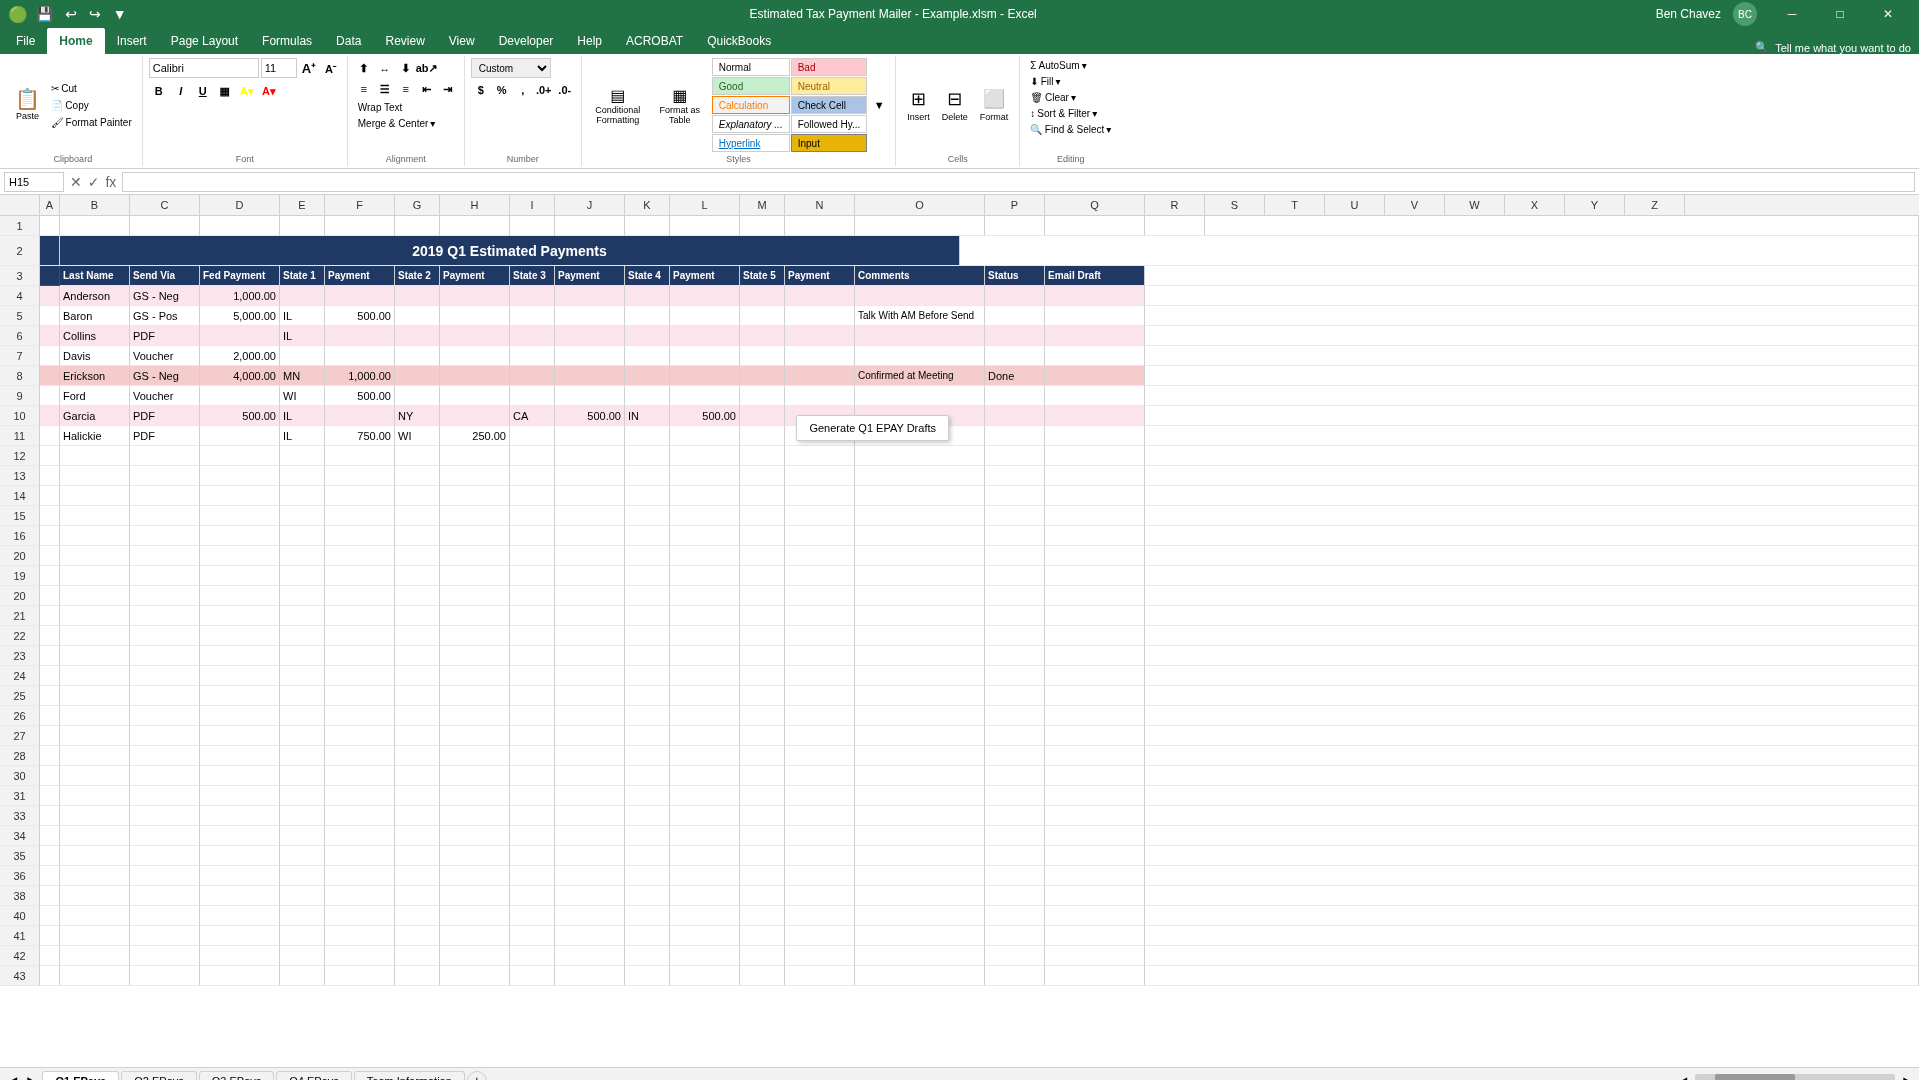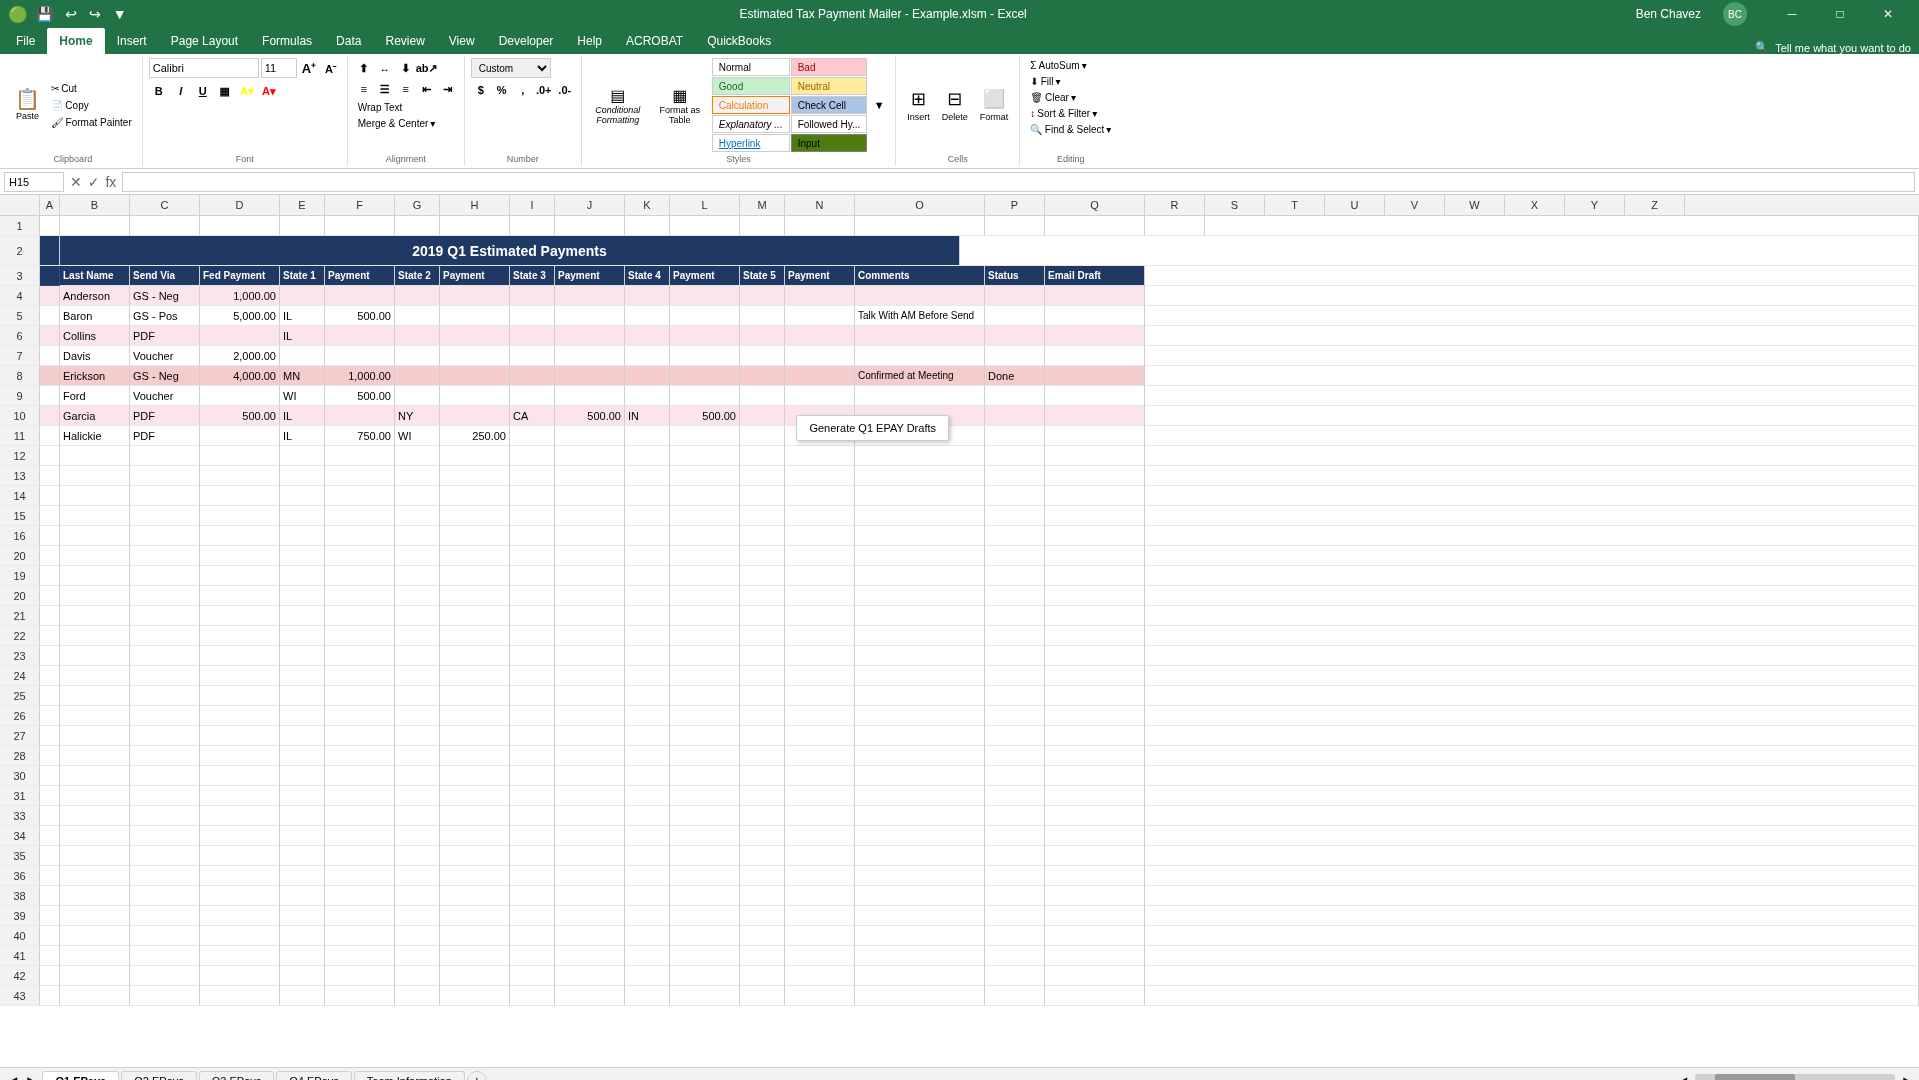--- a/index.html
+++ b/index.html
@@ -154,21 +154,21 @@
     }
     .style-normal { background: #fff; }
     .style-bad { background: #ffc7ce; color: #9c0006; }
     .style-good { background: #c6efce; color: #276221; }
     .style-neutral { background: #ffeb9c; color: #9c6500; }
     .style-calculation { background: #f2f2f2; color: #fa7d00; border-color: #fa7d00; }
     .style-check { background: #a9c4e4; }
     .style-explanatory { background: #fff; font-style: italic; }
     .style-followed { background: #fff; }
     .style-hyperlink { background: #fff; color: #0070c1; text-decoration: underline; }
-    .style-input { background: #4d7c0f; border: 1px solid #7f7f7f; }
+    .style-input { background: #eab308; border: 1px solid #7f7f7f; }
 
     
     #formula-bar {
       display: flex;
       align-items: center;
       border-bottom: 1px solid #d0d0d0;
       padding: 2px 4px;
       gap: 4px;
       height: 26px;
     }
@@ -317,21 +317,21 @@
 
 <div id="title-bar">
   <div style="display:flex;align-items:center;gap:4px;">
     <span style="font-size:16px;">🟢</span>
     <button class="qa-btn">💾</button>
     <button class="qa-btn">↩</button>
     <button class="qa-btn">↪</button>
     <button class="qa-btn">▼</button>
   </div>
   <div class="title-text">Estimated Tax Payment Mailer - Example.xlsm - Excel</div>
-  <div style="display:flex;align-items:center;gap:22px;">
+  <div style="display:flex;align-items:center;gap:12px;">
     <span style="font-size:12px;">Ben Chavez</span>
     <span style="width:24px;height:24px;border-radius:50%;background:#4a9e6b;display:inline-flex;align-items:center;justify-content:center;font-size:10px;">BC</span>
     <div class="window-controls">
       <button class="win-btn">─</button>
       <button class="win-btn">□</button>
       <button class="win-btn close">✕</button>
     </div>
   </div>
 </div>
 
@@ -435,21 +435,21 @@
       </div>
     </div>
     <div class="ribbon-group-label">Number</div>
   </div>
 
   <div class="ribbon-group">
     <div class="ribbon-group-content">
       <div style="display:flex;flex-direction:column;gap:1px;">
         <button class="rb-btn" style="height:52px;font-size:9px;min-width:42px;">
           <span style="font-size:16px;">▤</span>
-          <span style="font-size:9px;text-align:center;word-wrap:break-word;white-space:normal;max-width:50px;font-style:italic;">Conditional Formatting</span>
+          <span style="font-size:9px;text-align:center;word-wrap:break-word;white-space:normal;max-width:50px;">Conditional Formatting</span>
         </button>
       </div>
       <div style="display:flex;flex-direction:column;gap:1px;">
         <button class="rb-btn" style="height:52px;font-size:9px;min-width:42px;">
           <span style="font-size:16px;">▦</span>
           <span style="font-size:9px;text-align:center;word-wrap:break-word;white-space:normal;max-width:50px;">Format as Table</span>
         </button>
       </div>
       <div style="display:grid;grid-template-columns:auto auto;gap:1px;">
         <button class="style-btn style-normal">Normal</button>
@@ -1250,41 +1250,20 @@
           <div class="cell" style="width: 45px; min-width: 45px;"></div>
           <div class="cell" style="width: 70px; min-width: 70px;"></div>
           <div class="cell" style="width: 45px; min-width: 45px;"></div>
           <div class="cell" style="width: 70px; min-width: 70px;"></div>
           <div class="cell" style="width: 130px; min-width: 130px;"></div>
           <div class="cell" style="width: 60px; min-width: 60px;"></div>
           <div class="cell" style="width: 100px; min-width: 100px;"></div>
           <div class="cell" style="flex: 1 1 0%;"></div>
         </div>
         <div class="grid-row">
-          <div class="row-num">39</div>
-          <div class="cell" style="width: 20px; min-width: 20px;"></div>
-          <div class="cell" style="width: 70px; min-width: 70px;"></div>
-          <div class="cell" style="width: 70px; min-width: 70px;"></div>
-          <div class="cell" style="width: 80px; min-width: 80px;"></div>
-          <div class="cell" style="width: 45px; min-width: 45px;"></div>
-          <div class="cell" style="width: 70px; min-width: 70px;"></div>
-          <div class="cell" style="width: 45px; min-width: 45px;"></div>
-          <div class="cell" style="width: 70px; min-width: 70px;"></div>
-          <div class="cell" style="width: 45px; min-width: 45px;"></div>
-          <div class="cell" style="width: 70px; min-width: 70px;"></div>
-          <div class="cell" style="width: 45px; min-width: 45px;"></div>
-          <div class="cell" style="width: 70px; min-width: 70px;"></div>
-          <div class="cell" style="width: 45px; min-width: 45px;"></div>
-          <div class="cell" style="width: 70px; min-width: 70px;"></div>
-          <div class="cell" style="width: 130px; min-width: 130px;"></div>
-          <div class="cell" style="width: 60px; min-width: 60px;"></div>
-          <div class="cell" style="width: 100px; min-width: 100px;"></div>
-          <div class="cell" style="flex: 1 1 0%;"></div>
-        </div>
-        <div class="grid-row">
           <div class="row-num">40</div>
           <div class="cell" style="width: 20px; min-width: 20px;"></div>
           <div class="cell" style="width: 70px; min-width: 70px;"></div>
           <div class="cell" style="width: 70px; min-width: 70px;"></div>
           <div class="cell" style="width: 80px; min-width: 80px;"></div>
           <div class="cell" style="width: 45px; min-width: 45px;"></div>
           <div class="cell" style="width: 70px; min-width: 70px;"></div>
           <div class="cell" style="width: 45px; min-width: 45px;"></div>
           <div class="cell" style="width: 70px; min-width: 70px;"></div>
           <div class="cell" style="width: 45px; min-width: 45px;"></div>

